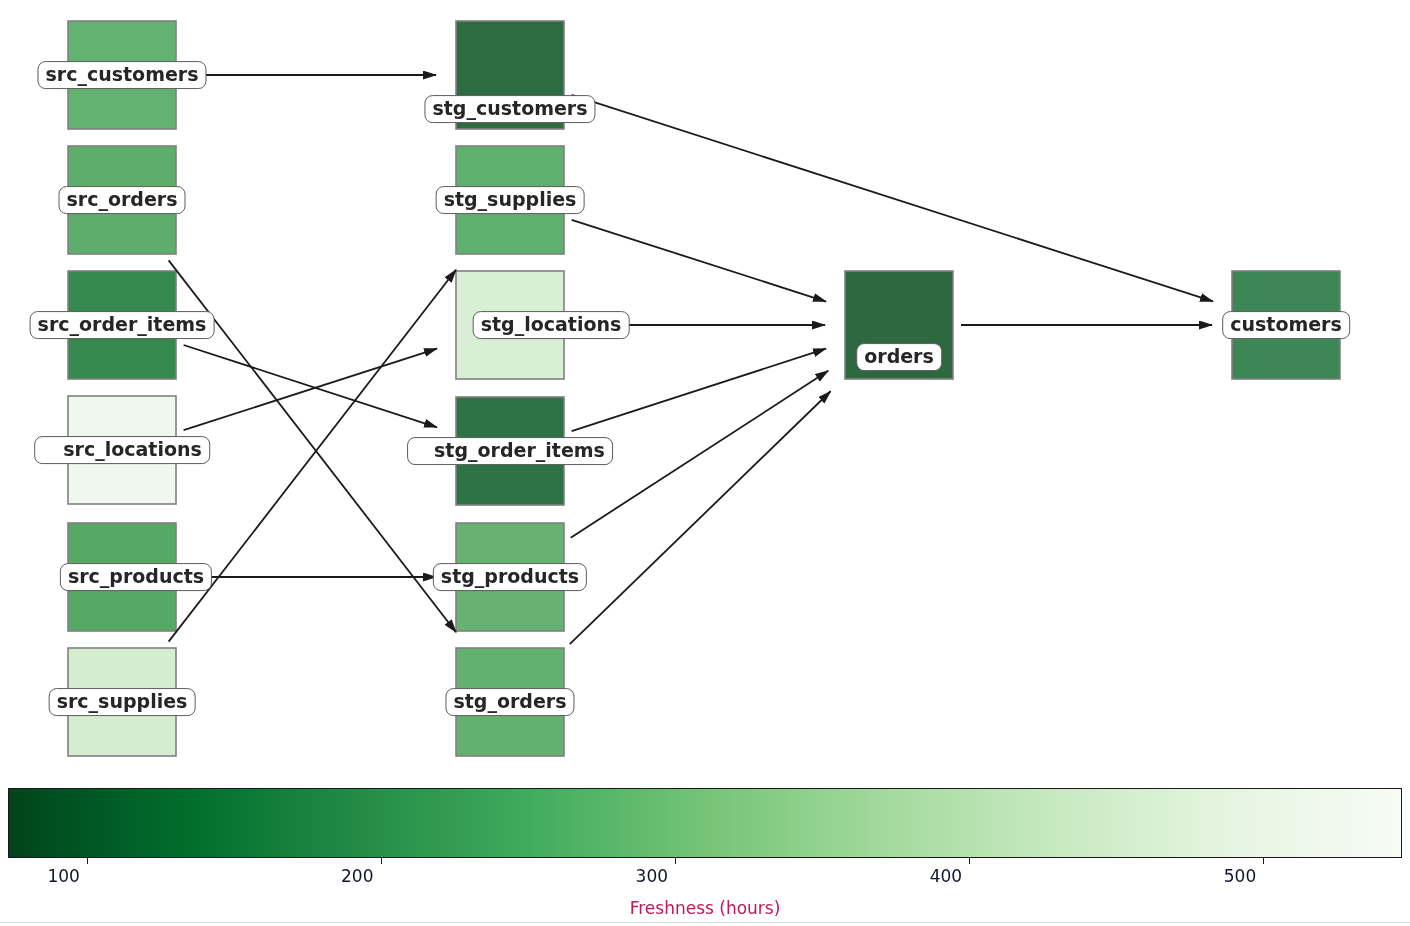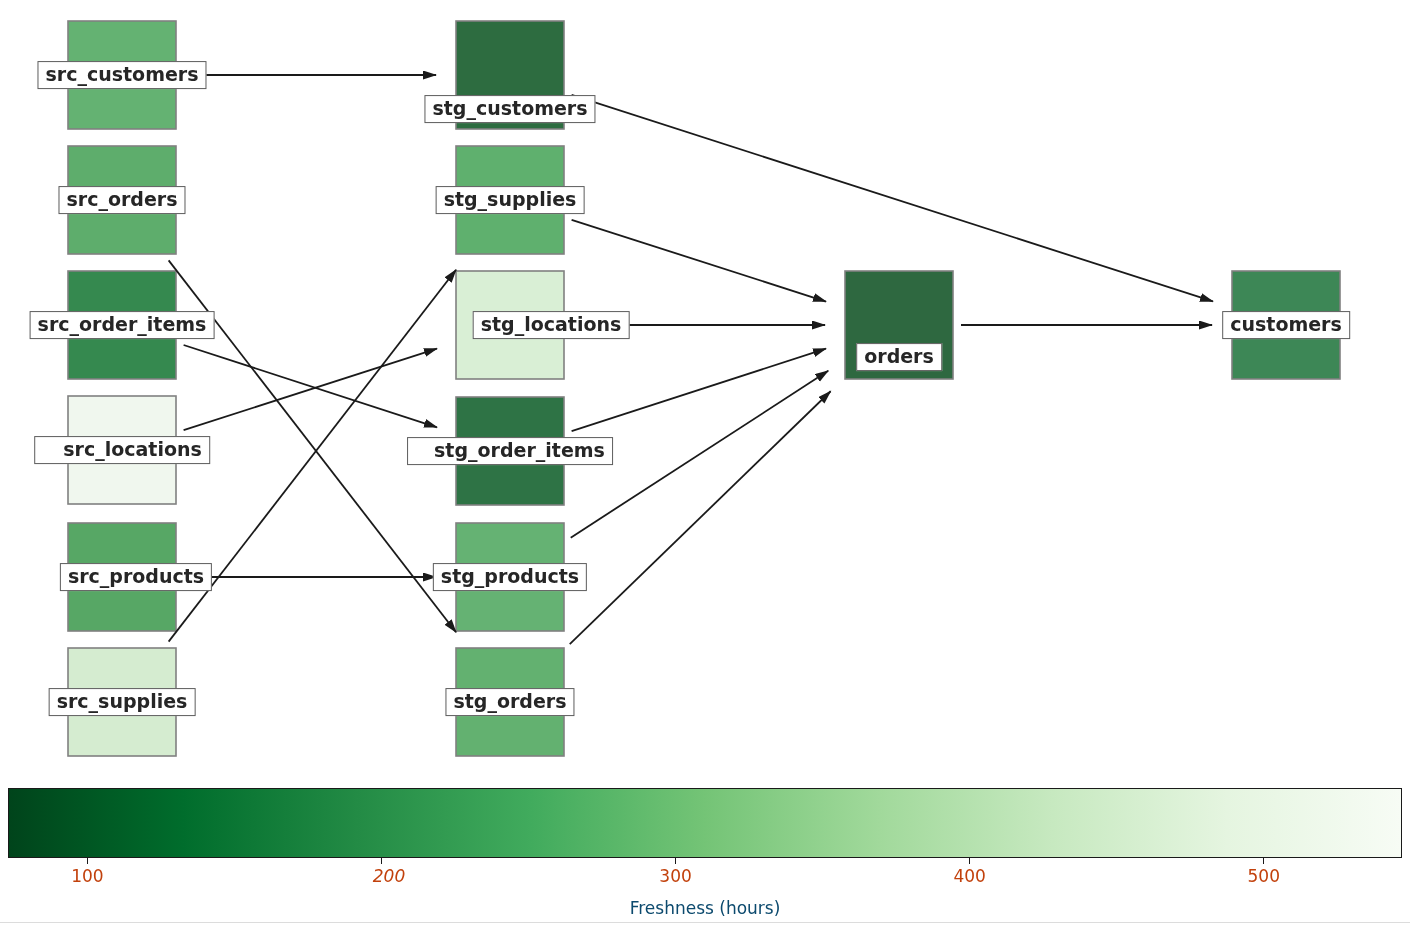--- a/index.html
+++ b/index.html
@@ -11,21 +11,21 @@
     font-family: "DejaVu Sans", "Liberation Sans", sans-serif;
     overflow: hidden;
   }
   .figure svg { position: absolute; left: 0; top: 0; }
   .labels-layer { position: absolute; left: 0; top: 0; width: 100%; height: 100%; }
   .node-label {
     position: absolute;
     transform: translate(-50%, -50%);
     background: #ffffff;
     border: 1.5px solid #5c5c5c;
-    border-radius: 0;
+    border-radius: 8px;
     padding: 2px 7px;
     font-size: 19px;
     font-weight: 700;
     color: #262626;
     white-space: nowrap;
     line-height: 1.15;
   }
   .cbar-gradient {
     position: absolute;
     left: 8px; top: 788px;
@@ -37,31 +37,31 @@
     position: absolute;
     top: 858px;
     width: 1.4px; height: 6px;
     background: #1a1a1a;
   }
   .cbar-tick-label {
     position: absolute;
     top: 866px;
     width: 80px;
     margin-left: -40px;
-    text-align: center;
+    text-align: left;
     font-size: 17px;
-    color: #c2410c;
+    color: #0f172a;
   }
   .cbar-axis-label {
     position: absolute;
     left: 0; top: 898px;
     width: 1410px;
     text-align: center;
     font-size: 17px;
-    color: #0c4a6e;
+    color: #be185d;
   }
   .figure-baseline {
     position: absolute;
     left: 0; top: 922px;
     width: 1410px; height: 1px;
     background: #dcdcdc;
   }
 </style>
 </head>
 <body>
@@ -116,21 +116,21 @@
       <div class="node-label" style="left: 510px; top: 702px;">stg_orders</div>
       <div class="node-label" style="left: 899px; top: 325px; margin-top: 32px;">orders</div>
       <div class="node-label" style="left: 1286px; top: 325px;">customers</div>
     </div>
 
   <div class="cbar-gradient" id="cbar" style="background: linear-gradient(to right, rgb(0, 68, 27), rgb(0, 109, 44), rgb(35, 139, 69), rgb(65, 171, 93), rgb(116, 196, 118), rgb(161, 217, 155), rgb(199, 233, 192), rgb(229, 245, 224), rgb(247, 252, 245));"></div>
   <div id="cbar-ticks">
       <div class="cbar-tick" style="left: 86.7051px;"></div>
       <div class="cbar-tick-label" style="left: 87.4051px;">100</div>
       <div class="cbar-tick" style="left: 380.798px;"></div>
-      <div class="cbar-tick-label" style="left: 389px; font-style: italic;">200</div>
+      <div class="cbar-tick-label" style="left: 381px;">200</div>
       <div class="cbar-tick" style="left: 674.891px;"></div>
       <div class="cbar-tick-label" style="left: 675.591px;">300</div>
       <div class="cbar-tick" style="left: 968.984px;"></div>
       <div class="cbar-tick-label" style="left: 969.684px;">400</div>
       <div class="cbar-tick" style="left: 1263.08px;"></div>
       <div class="cbar-tick-label" style="left: 1263.78px;">500</div>
     </div>
   <div class="cbar-axis-label">Freshness (hours)</div>
 
   <div class="figure-baseline"></div>

